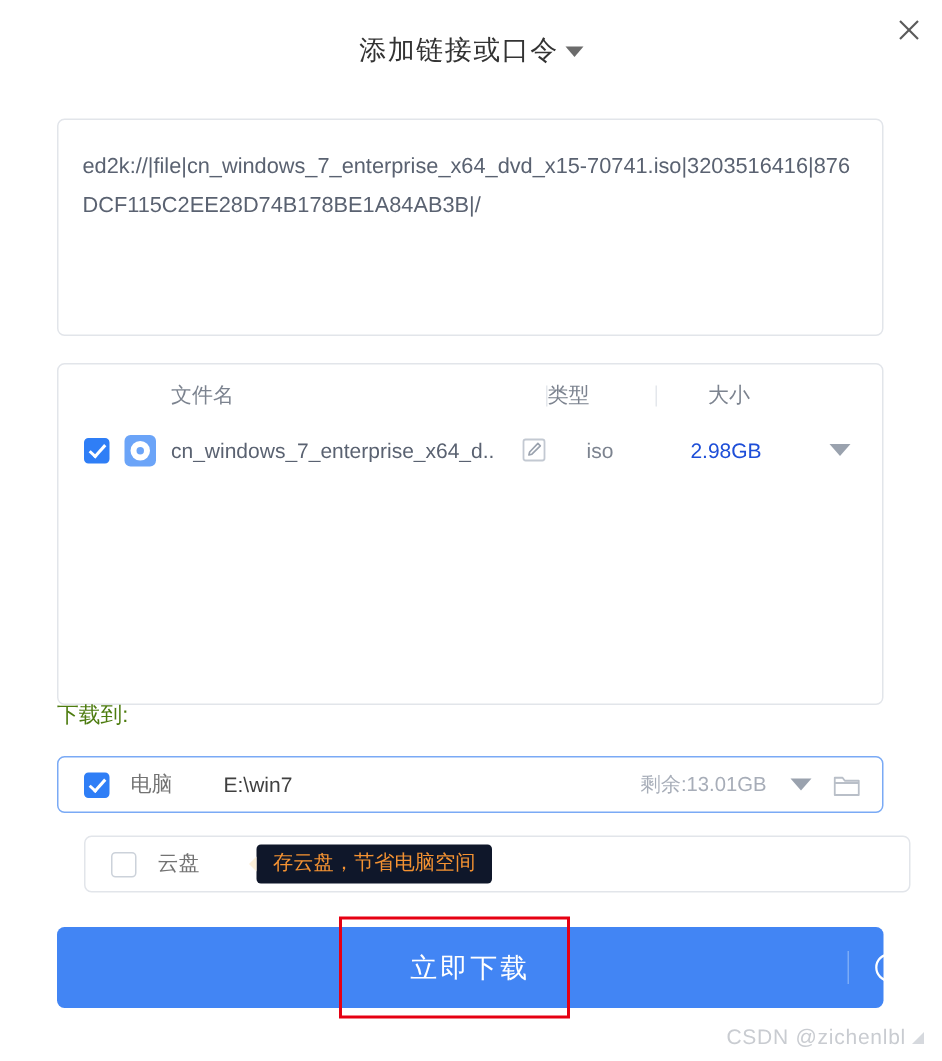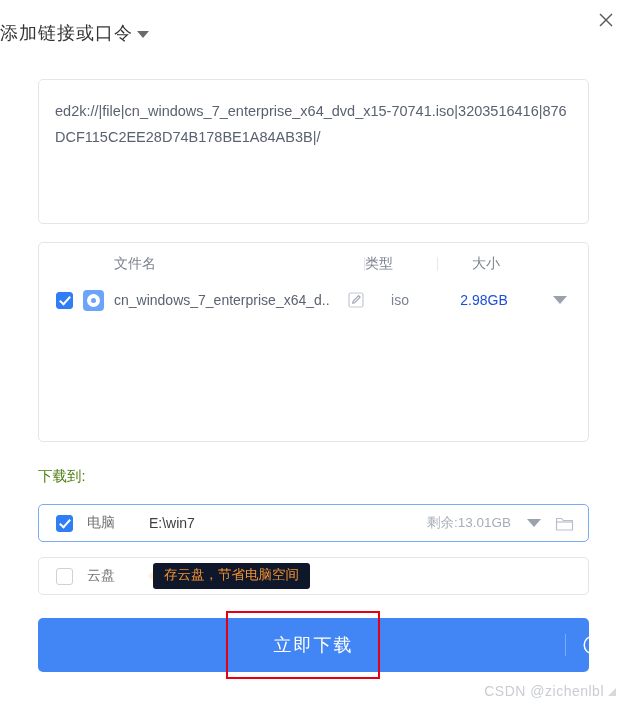--- a/index.html
+++ b/index.html
@@ -29,21 +29,21 @@
   .header {
     position: relative;
     height: 62px;
   }
   .title-wrap {
     position: absolute;
     left: 0; right: 0;
     top: 24px;
     display: flex;
     align-items: center;
-    justify-content: flex-start;
+    justify-content: center;
     gap: 4px;
   }
   .title-text {
     font-size: 18px;
     color: #333333;
     letter-spacing: 1px;
     line-height: 1;
   }
   .title-caret {
     width: 0; height: 0;
@@ -93,21 +93,21 @@
     height: 100%;
     box-sizing: border-box;
   }
 
   
   .file-panel {
     position: absolute;
     left: 38px;
     top: 242px;
     width: 551px;
-    height: 200px;
+    height: 228px;
     border: 1px solid #e2e5ea;
     border-radius: 5px;
     box-sizing: border-box;
     background: #ffffff;
   }
   .file-head {
     display: flex;
     align-items: center;
     height: 34px;
     padding: 4px 0 0 0;
@@ -240,20 +240,21 @@
   }
   .dest-local {
     top: 504px;
     border: 1px solid #7aaaf5;
     background: #ffffff;
   }
   .dest-cloud {
     top: 557px;
     border: 1px solid #e2e5ea;
     background: #ffffff;
+    margin-left: 18px;
   }
   .dest-chk-wrap { padding: 0 14px 0 17px; display: flex; align-items: center; }
   .dest-name { color: #737373; width: 52px; font-family: Liberation Serif, serif; }
   .dest-path { color: #404040; margin-left: 10px; }
   .dest-space {
     margin-left: auto;
     color: #a7adb8;
     font-size: 13.5px;
   }
   .dest-caret {

